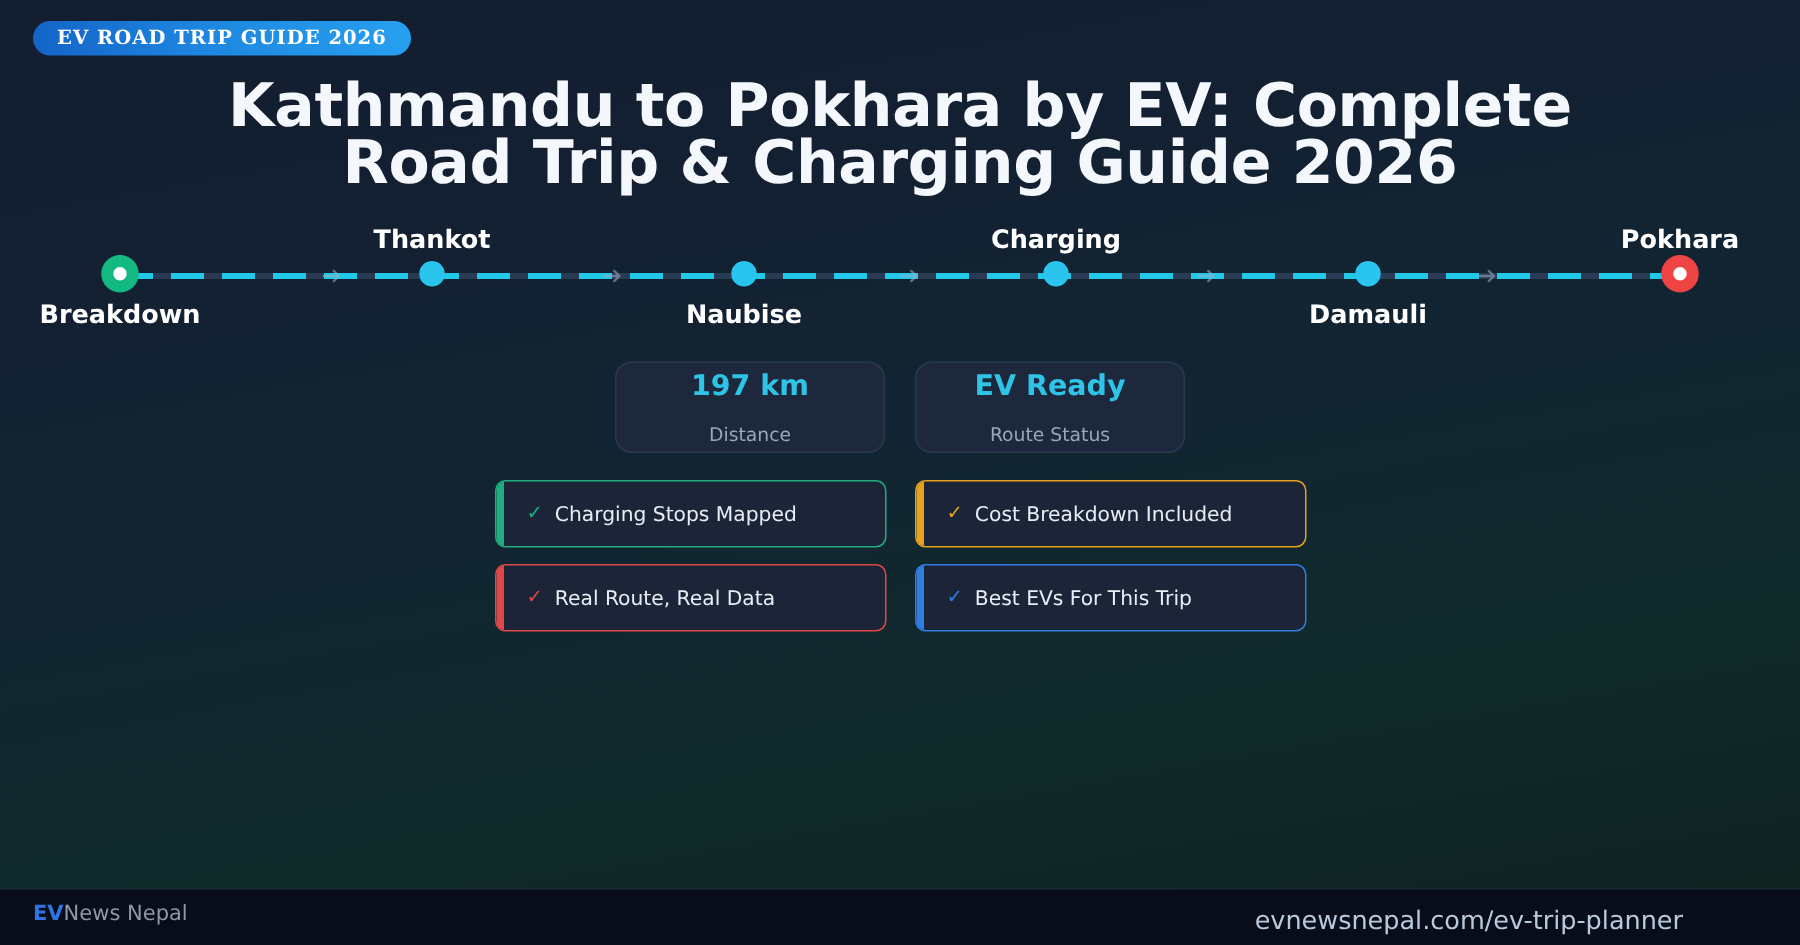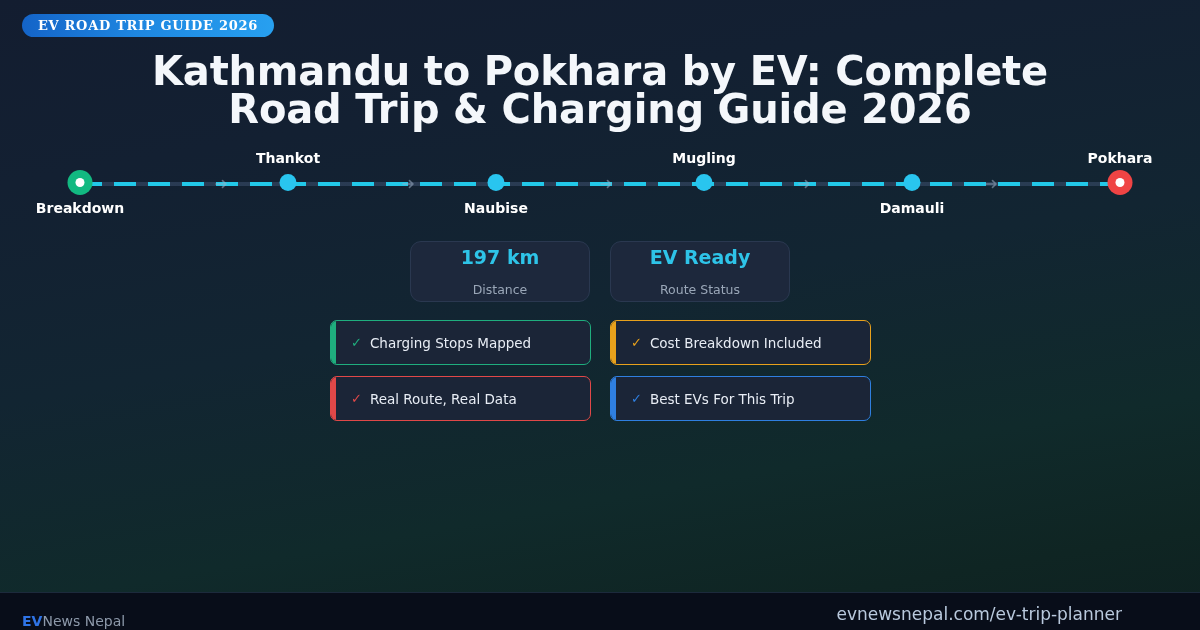--- a/index.html
+++ b/index.html
@@ -88,21 +88,21 @@
     background:#ffffff; border-radius:50%;
   }
   .dot-start { background:#12b981; }
   .dot-finish { background:#ef4444; }
 
   .stop .label {
     position:absolute; left:50%;
     transform:translateX(-50%);
     color:#ffffff;
     font-weight:bold;
-    font-size:14px;
+    font-size:17px;
     white-space:nowrap;
   }
   .label-above { top:10px; }
   .label-below { top:60px; }
 
   
   .stats {
     position:absolute; left:0; top:241px; width:1200px;
     display:flex; justify-content:center; gap:20px;
   }
@@ -161,21 +161,21 @@
   
   .footer-rule {
     position:absolute; left:0; top:592px; width:1200px; height:1px;
     background:#1c2a3c;
   }
   .footer {
     position:absolute; left:0; top:593px; width:1200px; height:37px;
     background:#080d19;
   }
   .brand {
-    position:absolute; left:22px; top:20px;
+    position:absolute; left:22px; top:8px;
     font-size:14px; white-space:nowrap;
   }
   .brand .ev { color:#2f74e6; font-weight:bold; }
   .brand .rest { color:#8d99aa; }
   .site {
     position:absolute; right:78px; top:11px;
     color:#b9c9dd;
     font-size:17px;
     white-space:nowrap;
   }
@@ -235,21 +235,21 @@
         <div class="stop" style="left: 288px;">
           <div class="dot dot-mid" style="background: rgb(41, 197, 239);"></div>
           <div class="label label-above">Thankot</div>
         </div>
         <div class="stop" style="left: 496px;">
           <div class="dot dot-mid" style="background: rgb(41, 197, 239);"></div>
           <div class="label label-below">Naubise</div>
         </div>
         <div class="stop" style="left: 704px;">
           <div class="dot dot-mid" style="background: rgb(41, 197, 239);"></div>
-          <div class="label label-above">Mugling</div>
+          <div class="label label-above">Charging</div>
         </div>
         <div class="stop" style="left: 912px;">
           <div class="dot dot-mid" style="background: rgb(41, 197, 239);"></div>
           <div class="label label-below">Damauli</div>
         </div>
         <div class="stop" style="left: 1120px;">
           <div class="dot dot-end dot-finish" style="background: rgb(239, 68, 68);">
             <i></i>
           </div>
           <div class="label label-above">Pokhara</div>

